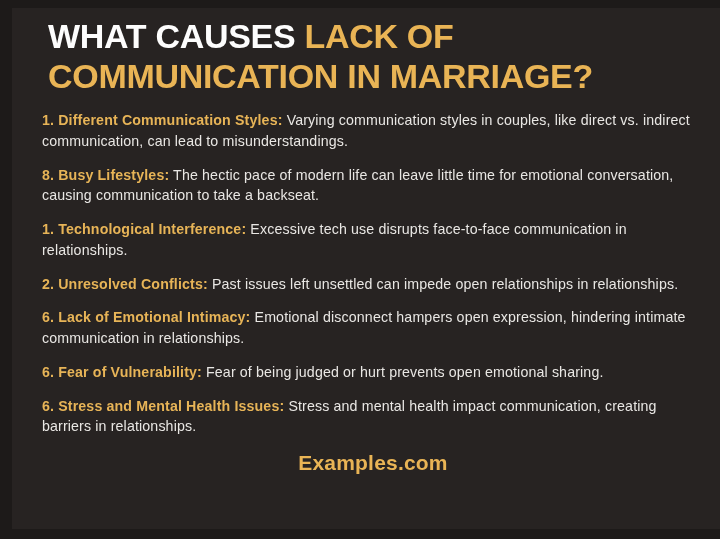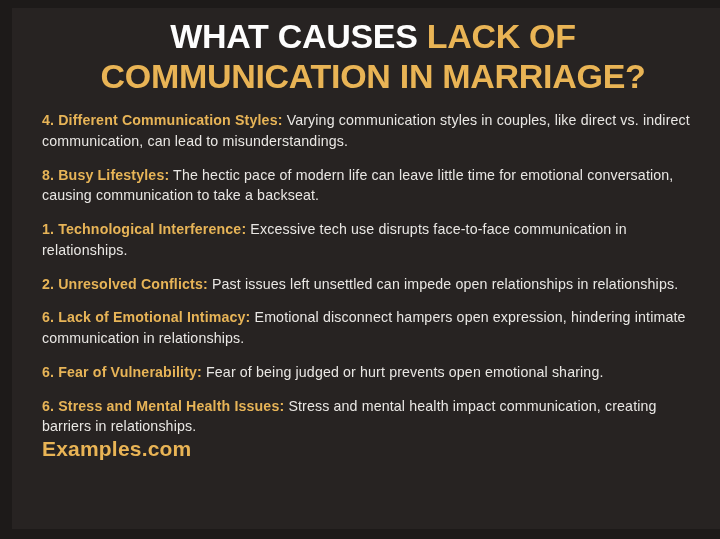--- a/index.html
+++ b/index.html
@@ -40,21 +40,20 @@
     left: 30px;   
     top: 8px;
     right: 16px;
     bottom: 0;
   }
 
   
   .title {
     margin: 0;
     padding: 0 6px;
-    text-align: center;
     font-size: 34px;
     line-height: 1.18;
     font-weight: 800;
     letter-spacing: -0.3px;
     color: #e9b455;
     text-transform: uppercase;
   }
   .title .white {
     color: #fdfdfd;
   }
@@ -79,42 +78,43 @@
     color: #e7b457;
     font-weight: 700;
   }
   .cause-body {
     color: #e9e7e4;
     font-weight: 400;
   }
 
   
   .footer {
-    text-align: left;
+    margin-top: 14px;
+    text-align: center;
     font-size: 21px;
     font-weight: 700;
     color: #e9b455;
     letter-spacing: 0.2px;
   }
 </style>
 </head>
 <body>
 
 <div class="infographic">
   <div class="panel">
     <div class="content">
 
       <h1 class="title">
         <span class="white">WHAT CAUSES </span><span>LACK OF</span><br>
         <span>COMMUNICATION IN MARRIAGE?</span>
       </h1>
 
       <ul class="cause-list">
         <li class="cause-item">
-          <span class="cause-heading">4. Different Communication Styles:</span><span class="cause-body"> Varying communication styles in couples, like direct vs. indirect communication, can lead to misunderstandings.</span>
+          <span class="cause-heading">1. Different Communication Styles:</span><span class="cause-body"> Varying communication styles in couples, like direct vs. indirect communication, can lead to misunderstandings.</span>
         </li>
         <li class="cause-item">
           <span class="cause-heading">8. Busy Lifestyles:</span><span class="cause-body"> The hectic pace of modern life can leave little time for emotional conversation, causing communication to take a backseat.</span>
         </li>
         <li class="cause-item">
           <span class="cause-heading">1. Technological Interference:</span><span class="cause-body"> Excessive tech use disrupts face-to-face communication in relationships.</span>
         </li>
         <li class="cause-item">
           <span class="cause-heading">2. Unresolved Conflicts:</span><span class="cause-body"> Past issues left unsettled can impede open relationships in relationships.</span>
         </li>

